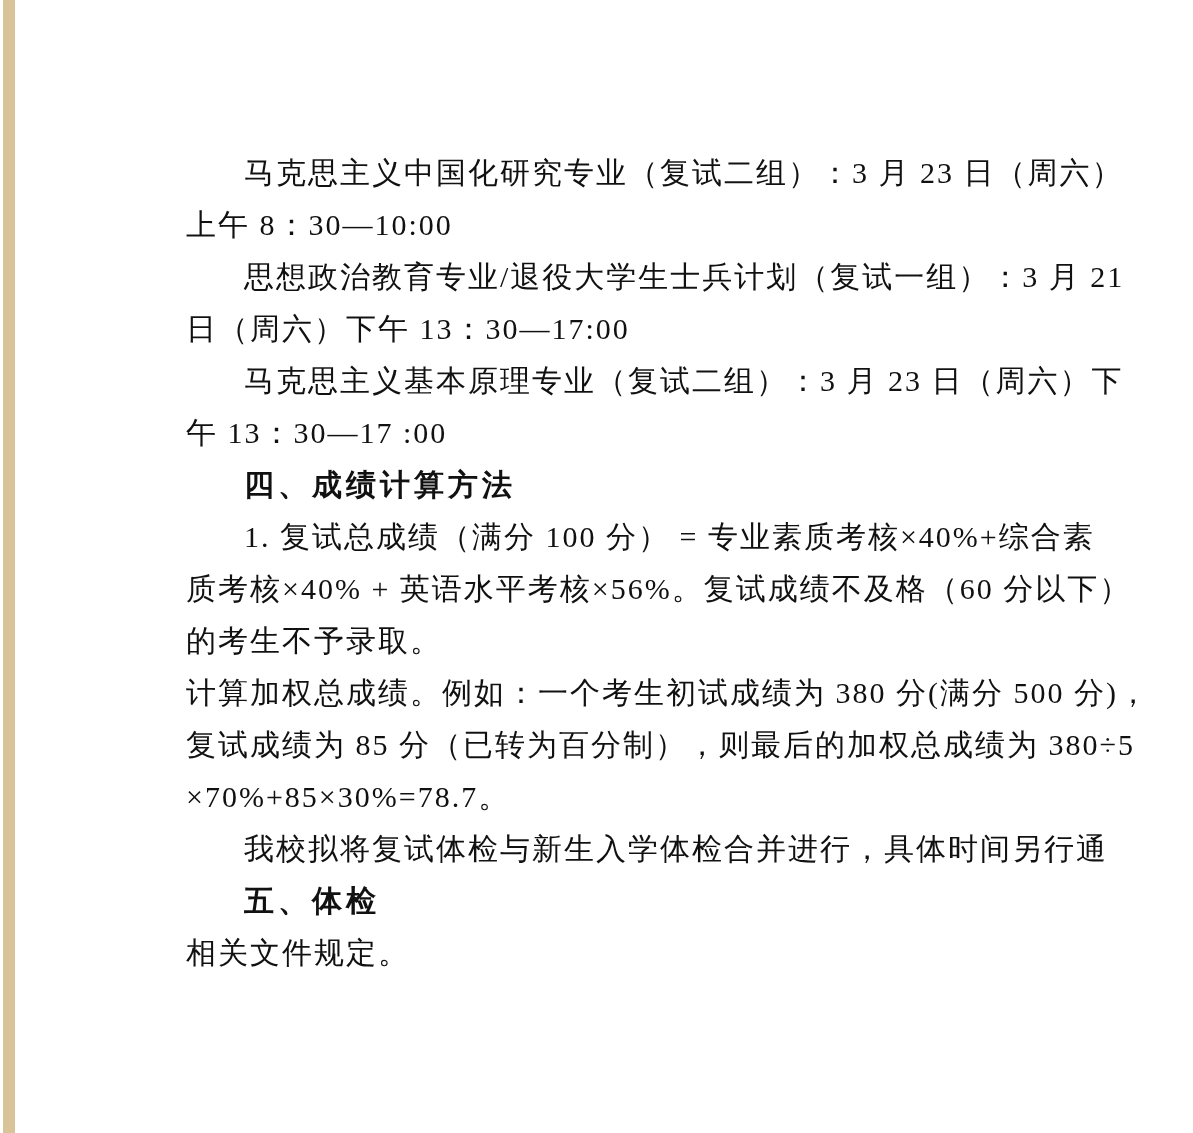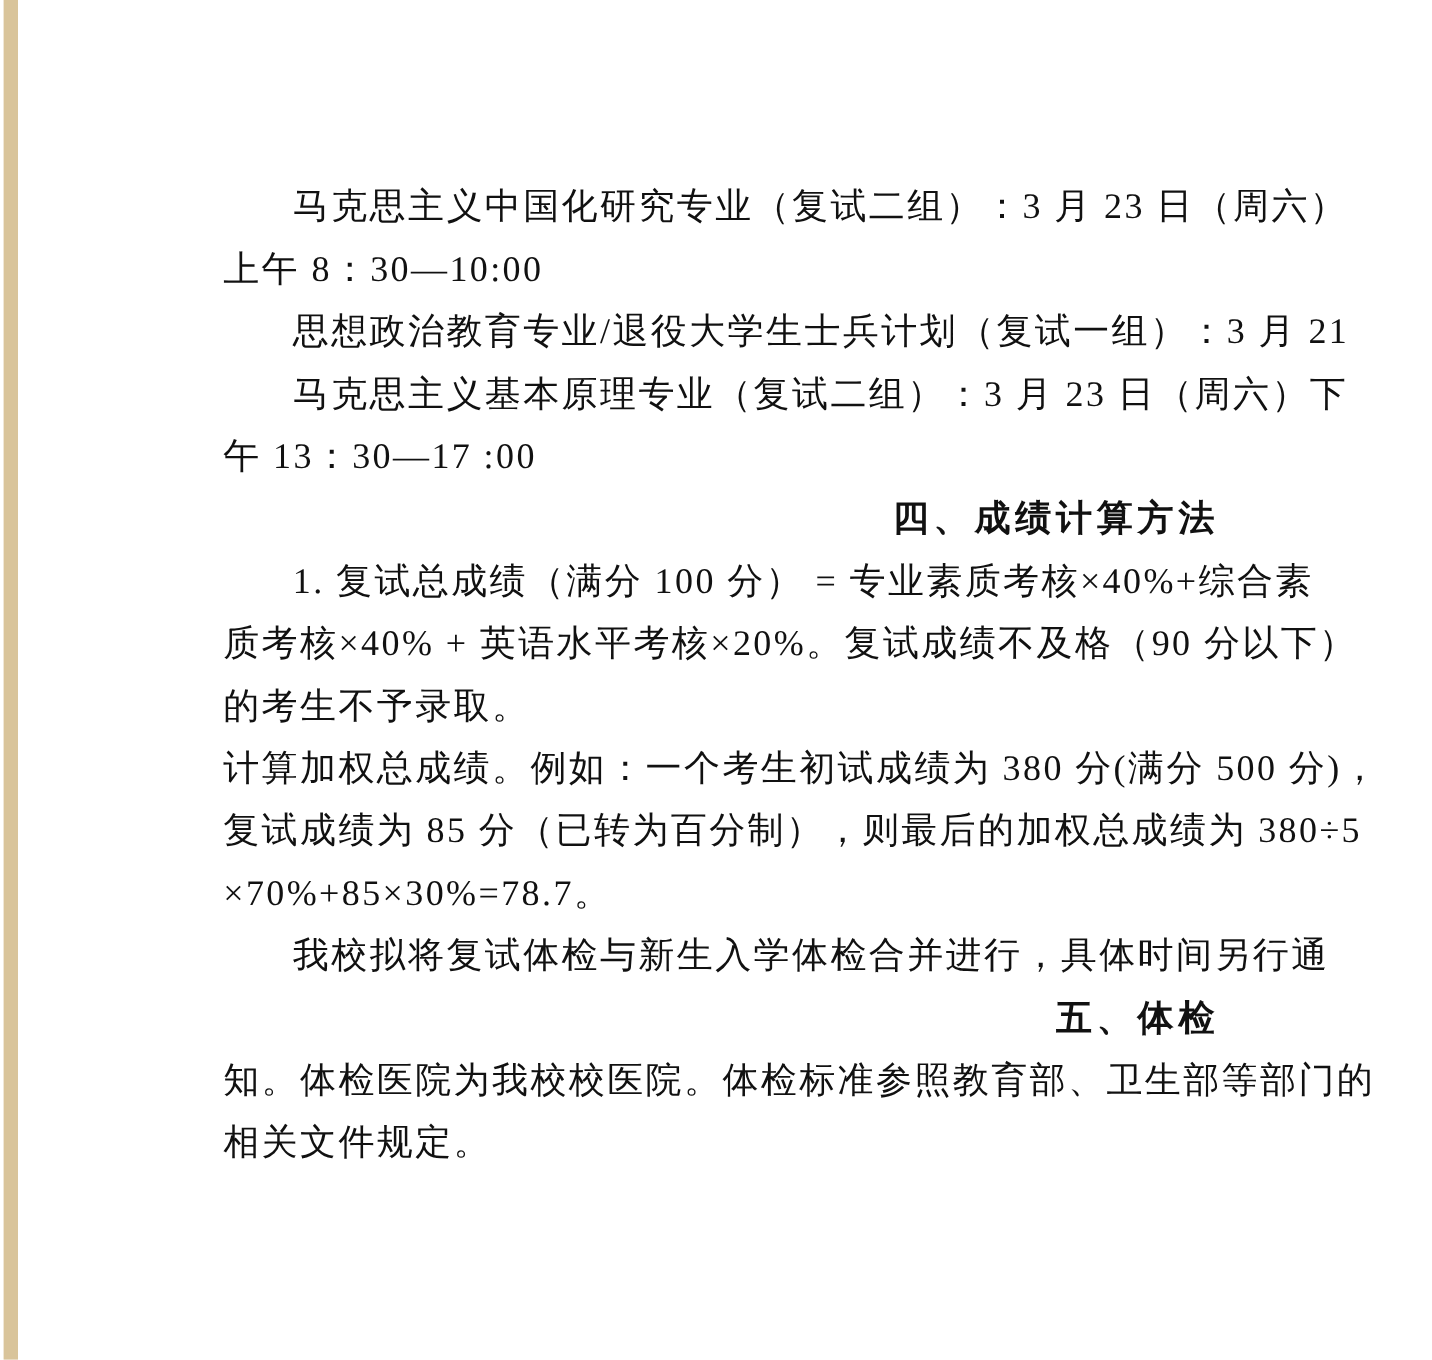--- a/index.html
+++ b/index.html
@@ -42,39 +42,38 @@
     line-height: 52px;
     letter-spacing: 2px;
     white-space: nowrap;
   }
   .line.indent {
     padding-left: 58px;
   }
   .line.bold {
     font-weight: bold;
     letter-spacing: 4px;
-    text-align: right;
   }
 </style>
 </head>
 <body>
 
 <div class="page" style="background: rgb(255, 255, 255);">
   <div class="left-strip" style="background: rgb(217, 196, 154);"></div>
   <div class="page-content" style="color: rgb(17, 17, 17);">
       <div class="line indent">马克思主义中国化研究专业（复试二组）：3 月 23 日（周六）</div>
       <div class="line">上午 8：30—10:00</div>
       <div class="line indent">思想政治教育专业/退役大学生士兵计划（复试一组）：3 月 21</div>
+      <div class="line">日（周六）下午 13：30—17:00</div>
       <div class="line indent">马克思主义基本原理专业（复试二组）：3 月 23 日（周六）下</div>
       <div class="line">午 13：30—17 :00</div>
       <div class="line indent bold">四、成绩计算方法</div>
       <div class="line indent">1. 复试总成绩（满分 100 分） = 专业素质考核×40%+综合素</div>
-      <div class="line">质考核×40% + 英语水平考核×20%。复试成绩不及格（90 分以下）</div>
+      <div class="line">质考核×40% + 英语水平考核×56%。复试成绩不及格（60 分以下）</div>
       <div class="line">的考生不予录取。</div>
       <div class="line">计算加权总成绩。例如：一个考生初试成绩为 380 分(满分 500 分)，</div>
       <div class="line">复试成绩为 85 分（已转为百分制），则最后的加权总成绩为 380÷5</div>
       <div class="line">×70%+85×30%=78.7。</div>
       <div class="line indent">我校拟将复试体检与新生入学体检合并进行，具体时间另行通</div>
       <div class="line indent bold">五、体检</div>
-      <div class="line">知。体检医院为我校校医院。体检标准参照教育部、卫生部等部门的</div>
       <div class="line">相关文件规定。</div>
     </div>
 </div>
 
 </body></html>

